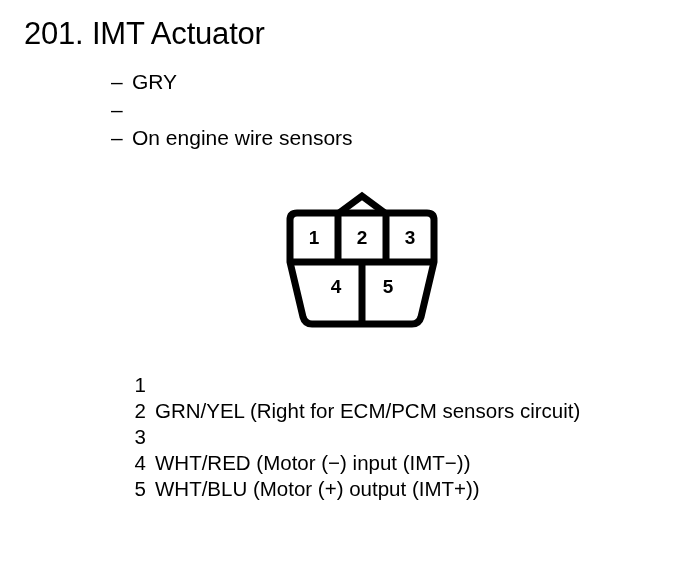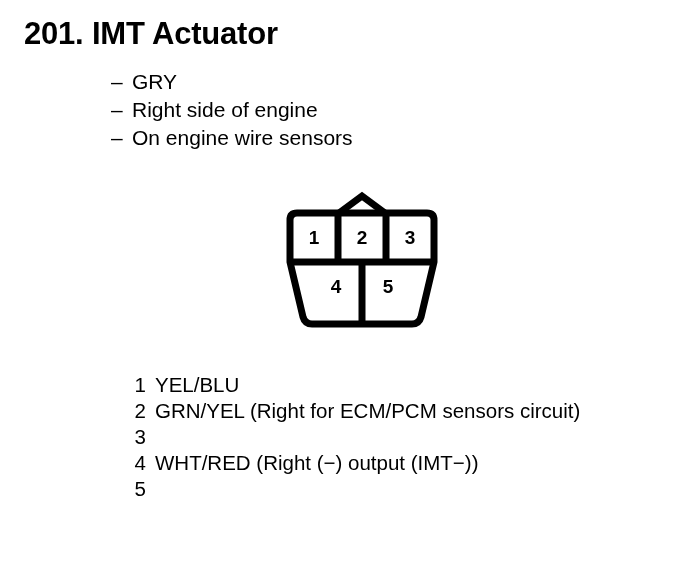--- a/index.html
+++ b/index.html
@@ -16,21 +16,21 @@
     color: #000000;
     -webkit-font-smoothing: none;
   }
 
   
   #page-title {
     position: absolute;
     left: 24px;
     top: 18px;
     font-size: 31px;
-    font-weight: bold;
+    font-weight: normal;
     letter-spacing: -0.2px;
     white-space: nowrap;
     line-height: 1;
   }
 
   
   #attribute-list {
     position: absolute;
     left: 111px;
     top: 68px;
@@ -99,21 +99,20 @@
 
 <div id="attribute-list">
 
   <div class="attribute-row">
     <span class="attribute-dash">–</span>
     <span>GRY</span>
   </div>
 
   <div class="attribute-row">
     <span class="attribute-dash">–</span>
-    <span>Right side of engine</span>
   </div>
 
   <div class="attribute-row">
     <span class="attribute-dash">–</span>
     <span>On engine wire sensors</span>
   </div>
 
 </div>
 
 <div id="connector-diagram">
@@ -148,35 +147,35 @@
     <text class="pin-number" x="112" y="107" text-anchor="middle">5</text>
 
   </svg>
 </div>
 
 <div id="pin-legend">
 
   <div class="pin-row">
     <span class="pin-index">1</span>
     <span class="pin-desc-wrap">
-      <span class="pin-desc-cont">YEL/BLU</span>
     </span>
   </div>
 
   <div class="pin-row">
     <span class="pin-index">2</span>
     <span class="pin-desc-wrap">GRN/YEL (Right for ECM/PCM sensors circuit)</span>
   </div>
 
   <div class="pin-row">
     <span class="pin-index">3</span>
   </div>
 
   <div class="pin-row">
     <span class="pin-index">4</span>
-    <span class="pin-desc-wrap">WHT/RED (Right (−) output (IMT−))</span>
+    <span class="pin-desc-wrap">WHT/RED (Motor (−) input (IMT−))</span>
   </div>
 
   <div class="pin-row">
     <span class="pin-index">5</span>
+    <span class="pin-desc-wrap">WHT/BLU (Motor (+) output (IMT+))</span>
   </div>
 
 </div>
 
 </body></html>

